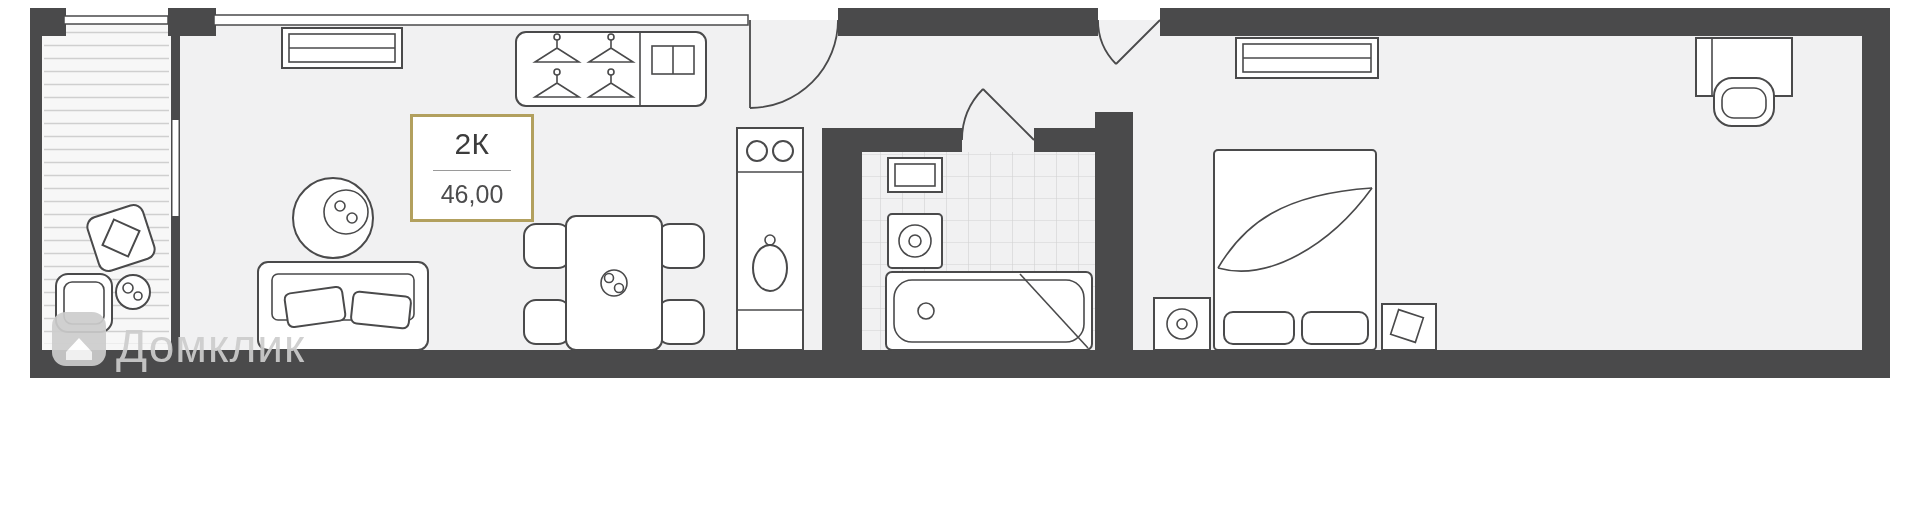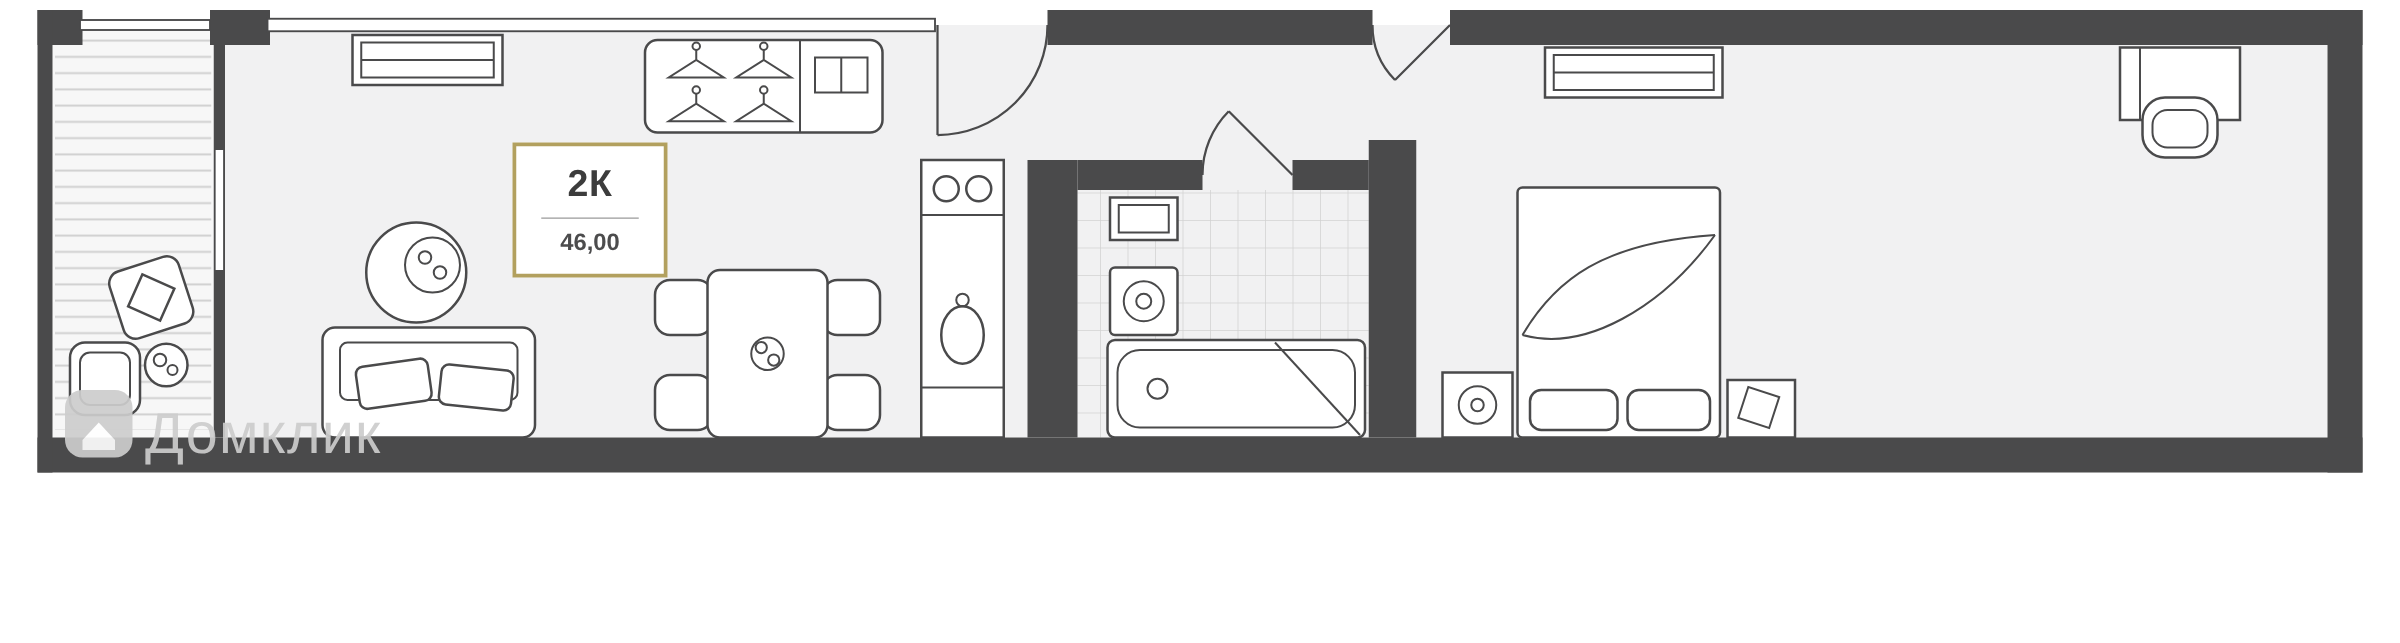--- a/index.html
+++ b/index.html
@@ -16,25 +16,25 @@
   .ln{fill:none;stroke:#4a4a4b;stroke-width:2;}
   .ln-thin{fill:none;stroke:#4a4a4b;stroke-width:1.6;}
   .win{fill:#ffffff;stroke:#4a4a4b;stroke-width:1.5;}
   .door{fill:none;stroke:#4a4a4b;stroke-width:1.8;}
   .wm{opacity:.92;}
   .wm text{font-size:46px;fill:#cdcdcd;letter-spacing:1px;}
   
   .label-card{
     position:absolute;left:410px;top:114px;width:124px;height:108px;
     box-sizing:border-box;background:#ffffff;border:3px solid #b2a05e;
-    display:flex;flex-direction:column;align-items:center;justify-content:center;font-weight:bold;
+    display:flex;flex-direction:column;align-items:center;justify-content:center;
   }
   .label-card .room-type{font-size:30px;color:#3c3c3c;letter-spacing:.5px;}
   .label-card .rule{width:78px;height:1px;background:#9a9a9a;margin:9px 0;}
-  .label-card .area{font-size:19px;color:#4c4c4d;}
+  .label-card .area{font-size:25px;color:#4c4c4d;}
 </style>
 </head>
 <body>
 
 <div class="stage">
 
   <svg width="1920" height="514" viewBox="0 0 1920 514">
     <defs>
       <pattern id="stripes" width="130" height="13" patternUnits="userSpaceOnUse">
         <line x1="0" y1="6.5" x2="130" y2="6.5" stroke="#cfcfcf" stroke-width="1.4"></line>

